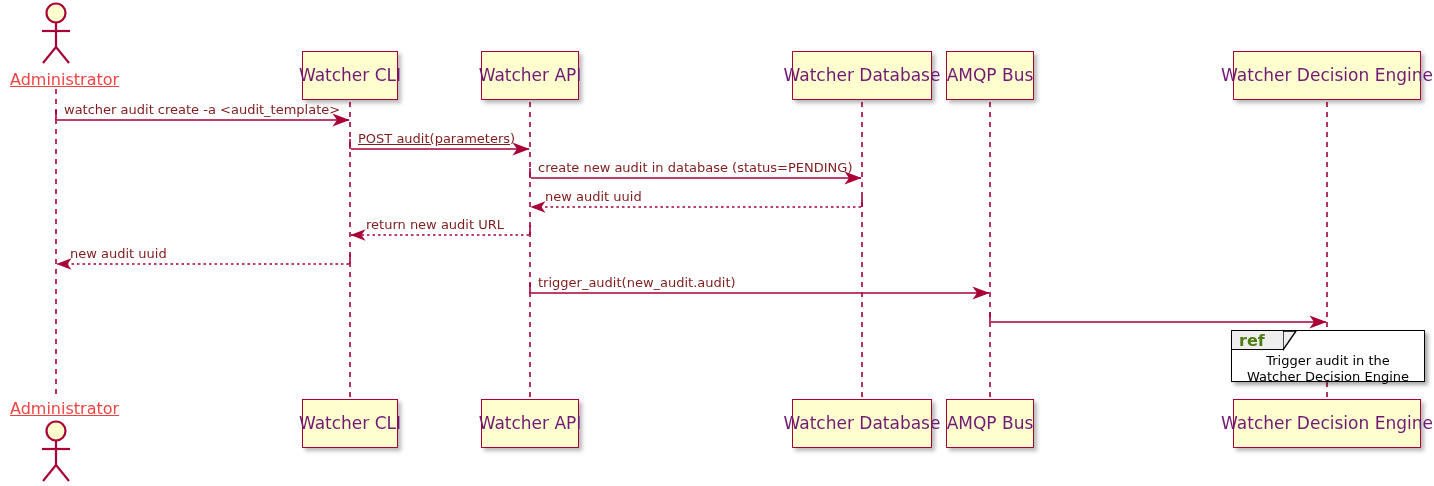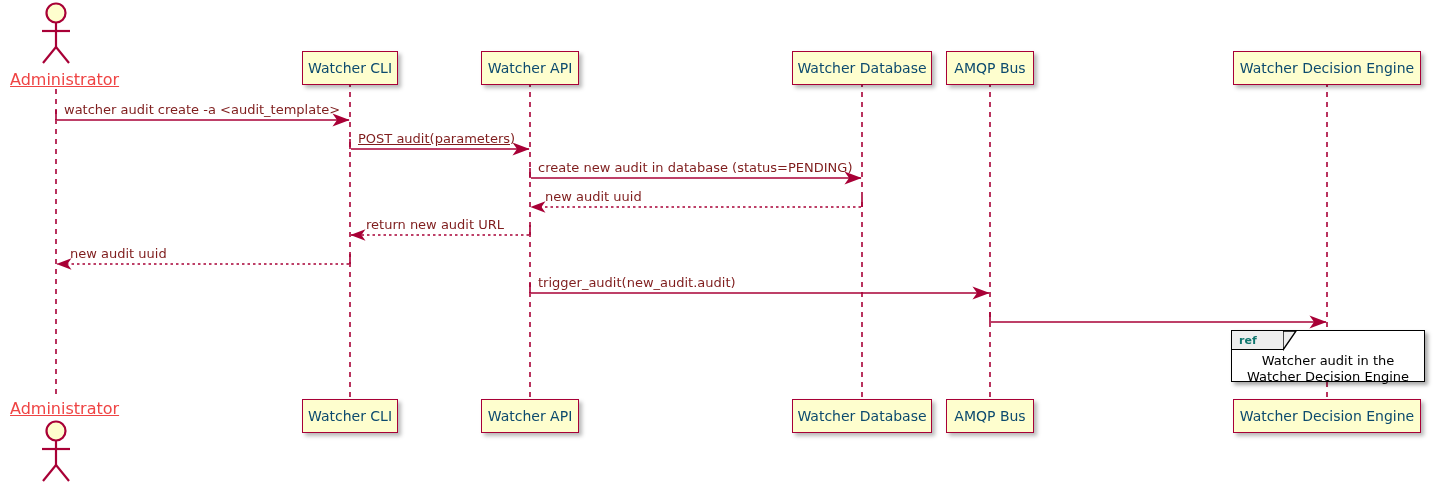--- a/index.html
+++ b/index.html
@@ -25,29 +25,29 @@
     left: 0; top: 0;
     width: 1434px;
     height: 486px;
   }
   
   .participant-box {
     position: absolute;
     box-sizing: border-box;
     background: #FEFECE;
     border: 1.5px solid #A80036;
-    color: #0c4a6e;
-    font-size: 14px;
+    color: #701a75;
+    font-size: 17px;
     line-height: 1;
     display: flex;
     align-items: center;
     justify-content: center;
     white-space: nowrap;
     box-shadow: 3px 3px 4px rgba(0,0,0,0.28);
-    height: 34px;
+    height: 49px;
   }
   .actor-label {
     position: absolute;
     font-size: 16px;
     color: #ef4444;
     white-space: nowrap;
     text-decoration: underline;
   }
   
   .msg-label {
@@ -65,23 +65,23 @@
     border: 1.5px solid #000000;
     box-shadow: 3px 3px 4px rgba(0,0,0,0.35);
   }
   .ref-tag {
     position: absolute;
     left: 0; top: 0;
     height: 19px;
     background: #EEEEEE;
     border-right: 1.5px solid #000000;
     border-bottom: 1.5px solid #000000;
-    font-size: 11px;
+    font-size: 16px;
     font-weight: bold;
-    color: #0f766e;
+    color: #4d7c0f;
     display: flex;
     align-items: center;
     padding: 0 8px 0 7px;
     box-sizing: border-box;
   }
   .ref-body {
     position: absolute;
     left: 0;
     width: 100%;
     text-align: center;
@@ -174,21 +174,21 @@
       <div class="msg-label" style="left: 538px; top: 276px;">trigger_audit(new_audit.audit)</div>
     </div>
 
   <div class="layer" id="ref-layer">
       <div class="ref-frame" style="left: 1231px; top: 330px; width: 194px; height: 52px;">
         <div class="ref-tag" style="width: 52px;">ref</div>
         <svg width="14" height="20" style="position: absolute; left: 51px; top: 0px;">
           <polygon points="0,0 13,0 0,19" fill="#EEEEEE" stroke="#000000" stroke-width="1.4"></polygon>
         </svg>
         <div class="ref-body" style="top: 22px;">
-          <div>Watcher audit in the</div>
+          <div>Trigger audit in the</div>
           <div>Watcher Decision Engine</div>
         </div>
       </div>
     </div>
 
   <div class="layer" id="footer-boxes">
       <div class="participant-box" style="left: 302px; top: 399px; width: 96px;">
         <span>Watcher CLI</span>
       </div>
       <div class="participant-box" style="left: 481px; top: 399px; width: 98px;">

